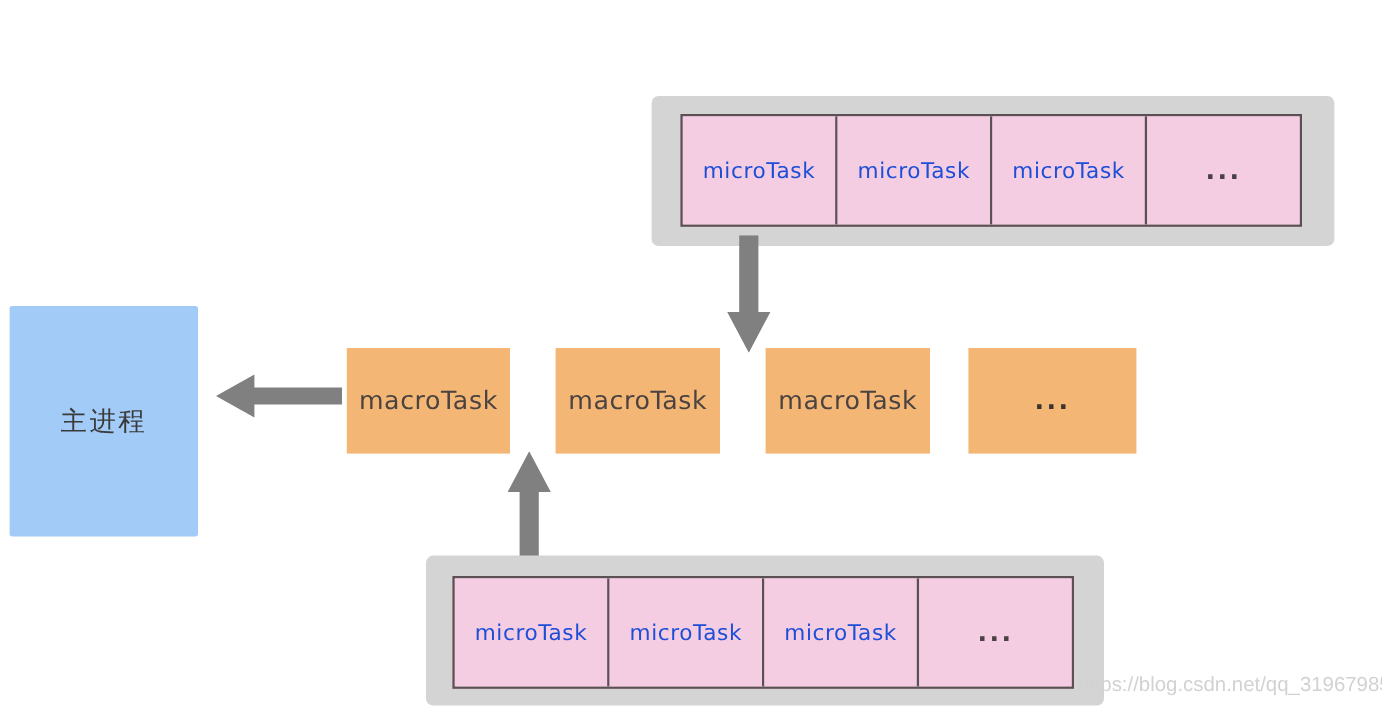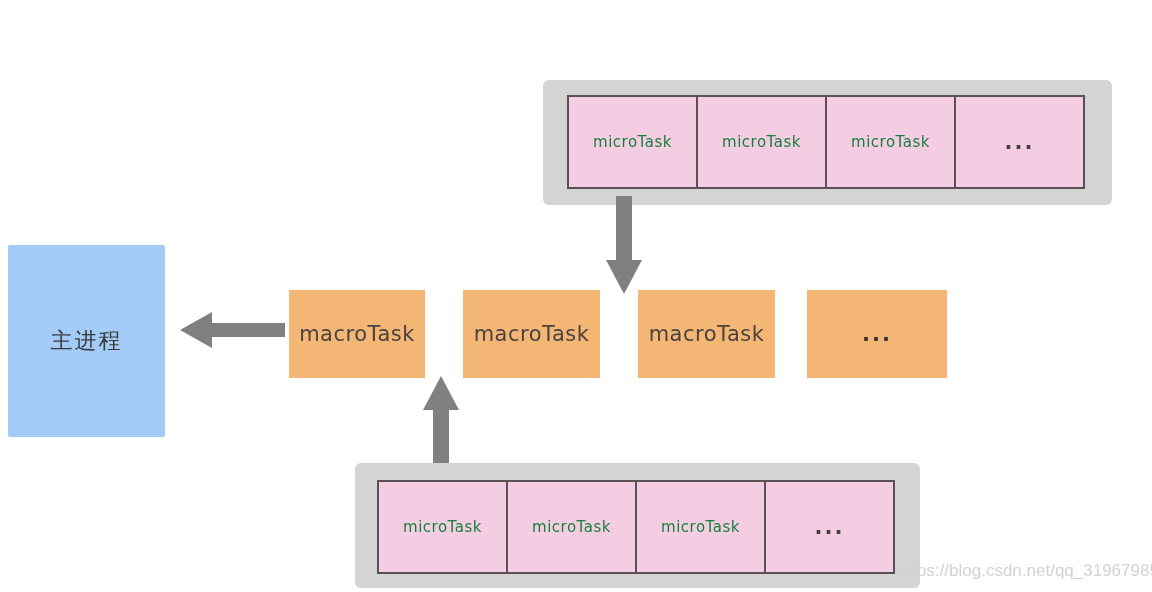--- a/index.html
+++ b/index.html
@@ -15,21 +15,21 @@
     width: 1152px;
     height: 592px;
     background: #ffffff;
     overflow: hidden;
   }
 
   
   .main-process {
     position: absolute;
     left: 8px;
-    top: 245px;
+    top: 255px;
     width: 157px;
     height: 192px;
     background: #a2cbf7;
     border-radius: 2px;
     display: flex;
     align-items: center;
     justify-content: center;
   }
   .main-process .label {
     font-size: 22px;
@@ -52,22 +52,22 @@
     background: #f5cde2;
   }
   .queue-cell {
     flex: 1 1 0;
     background: #f5cde2;
     border-right: 2px solid #5b5053;
     box-sizing: border-box;
     display: flex;
     align-items: center;
     justify-content: center;
-    font-size: 15px;
-    color: #15803d;
+    font-size: 18px;
+    color: #1d4ed8;
     letter-spacing: 0.5px;
     font-family: "DejaVu Sans", "Liberation Sans", sans-serif;
   }
   .queue-cell:last-child {
     border-right: none;
   }
   .queue-cell.ellipsis {
     font-size: 21px;
     font-weight: bold;
     letter-spacing: 2px;

